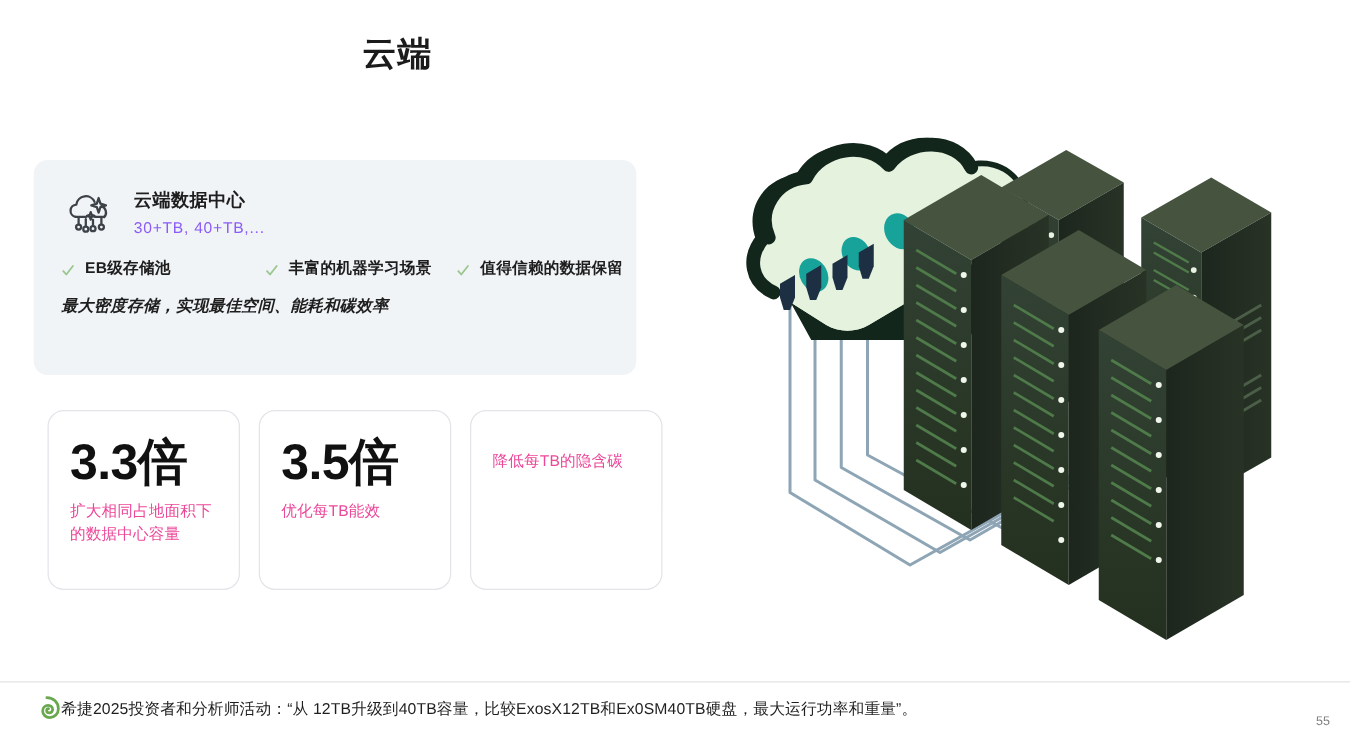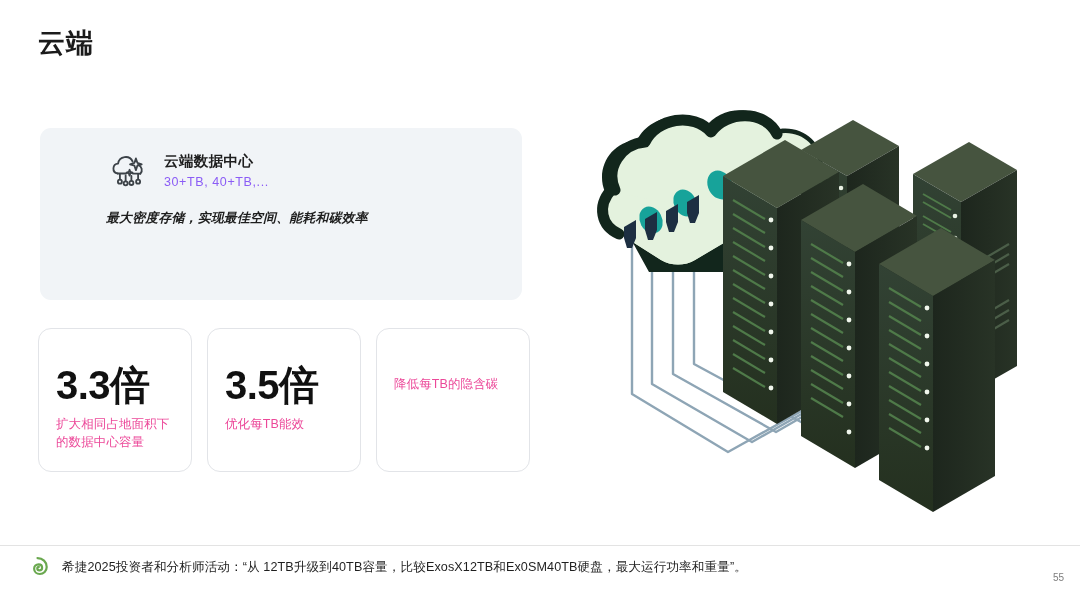--- a/index.html
+++ b/index.html
@@ -25,40 +25,40 @@
     left: 38px;
     top: 28px;
     width: 560px;
   }
   .slide-title {
     font-size: 27px;
     font-weight: bold;
     color: #1b1b1b;
     letter-spacing: 1px;
     line-height: 1.15;
+    text-align: center;
   }
   .slide-subtitle {
     font-size: 21px;
     color: #8e8e90;
     letter-spacing: 0.5px;
     margin-top: 7px;
     line-height: 1.2;
     white-space: nowrap;
   }
 
   
   .info-panel {
     position: absolute;
-    left: 40px;
+    left: 27px;
     top: 128px;
     width: 482px;
     height: 172px;
     background: #f1f4f7;
     border-radius: 11px;
-    padding-left: 44px;
   }
 
   .panel-head {
     display: flex;
     align-items: flex-start;
     gap: 12px;
     padding: 20px 0 0 22px;
   }
   .cloud-ai-icon {
     width: 46px;
@@ -124,21 +124,21 @@
     top: 328px;
     display: flex;
     gap: 15px;
   }
   .stat-card {
     width: 154px;
     height: 144px;
     background: #ffffff;
     border: 1px solid #e2e4e8;
     border-radius: 13px;
-    padding: 36px 16px 0 17px;
+    padding: 21px 16px 0 17px;
   }
   .stat-value {
     font-size: 40px;
     font-weight: bold;
     color: #111111;
     line-height: 1;
     letter-spacing: -0.5px;
   }
   .stat-desc {
     font-size: 12.5px;
@@ -165,21 +165,20 @@
     width: 1080px;
     height: 1px;
     background: #e3e3e3;
   }
   .footer {
     position: absolute;
     left: 26px;
     top: 556px;
     display: flex;
     align-items: center;
-    gap: 13px;
   }
   .seagate-logo { width: 23px; height: 23px; flex: none; }
   .footer-text {
     font-size: 12.6px;
     color: #1f1f1f;
     letter-spacing: 0.1px;
     white-space: nowrap;
   }
   .page-number {
     position: absolute;
@@ -215,20 +214,46 @@
           <circle cx="26.5" cy="34.4" r="2.1"></circle>
           <circle cx="33.5" cy="33" r="2.1"></circle>
         </svg>
       </span>
       <div class="panel-head-text">
         <div class="panel-title">云端数据中心</div>
         <div class="panel-sub">30+TB, 40+TB,...</div>
       </div>
     </div>
 
+    <div class="bullets">
+      <div class="bullet">
+        <span class="check-icon">
+          <svg viewBox="0 0 12 12" width="11" height="11" fill="none" stroke="#9cc68f" stroke-width="1.6" stroke-linecap="round" stroke-linejoin="round">
+              <path d="M1.8 6.4l2.6 3L10.2 2"></path>
+            </svg>
+        </span>
+        <span class="bullet-label">EB级存储池</span>
+      </div>
+      <div class="bullet">
+        <span class="check-icon">
+          <svg viewBox="0 0 12 12" width="11" height="11" fill="none" stroke="#9cc68f" stroke-width="1.6" stroke-linecap="round" stroke-linejoin="round">
+              <path d="M1.8 6.4l2.6 3L10.2 2"></path>
+            </svg>
+        </span>
+        <span class="bullet-label">丰富的机器学习场景</span>
+      </div>
+      <div class="bullet">
+        <span class="check-icon">
+          <svg viewBox="0 0 12 12" width="11" height="11" fill="none" stroke="#9cc68f" stroke-width="1.6" stroke-linecap="round" stroke-linejoin="round">
+              <path d="M1.8 6.4l2.6 3L10.2 2"></path>
+            </svg>
+        </span>
+        <span class="bullet-label">值得信赖的数据保留</span>
+      </div>
+    </div>
 
     <div class="panel-foot">最大密度存储，实现最佳空间、能耗和碳效率</div>
   </div>
 
   <div class="stats">
     <div class="stat-card">
       <div class="stat-value">3.3倍</div>
       <div class="stat-desc">扩大相同占地面积下的数据中心容量</div>
     </div>
     <div class="stat-card">

